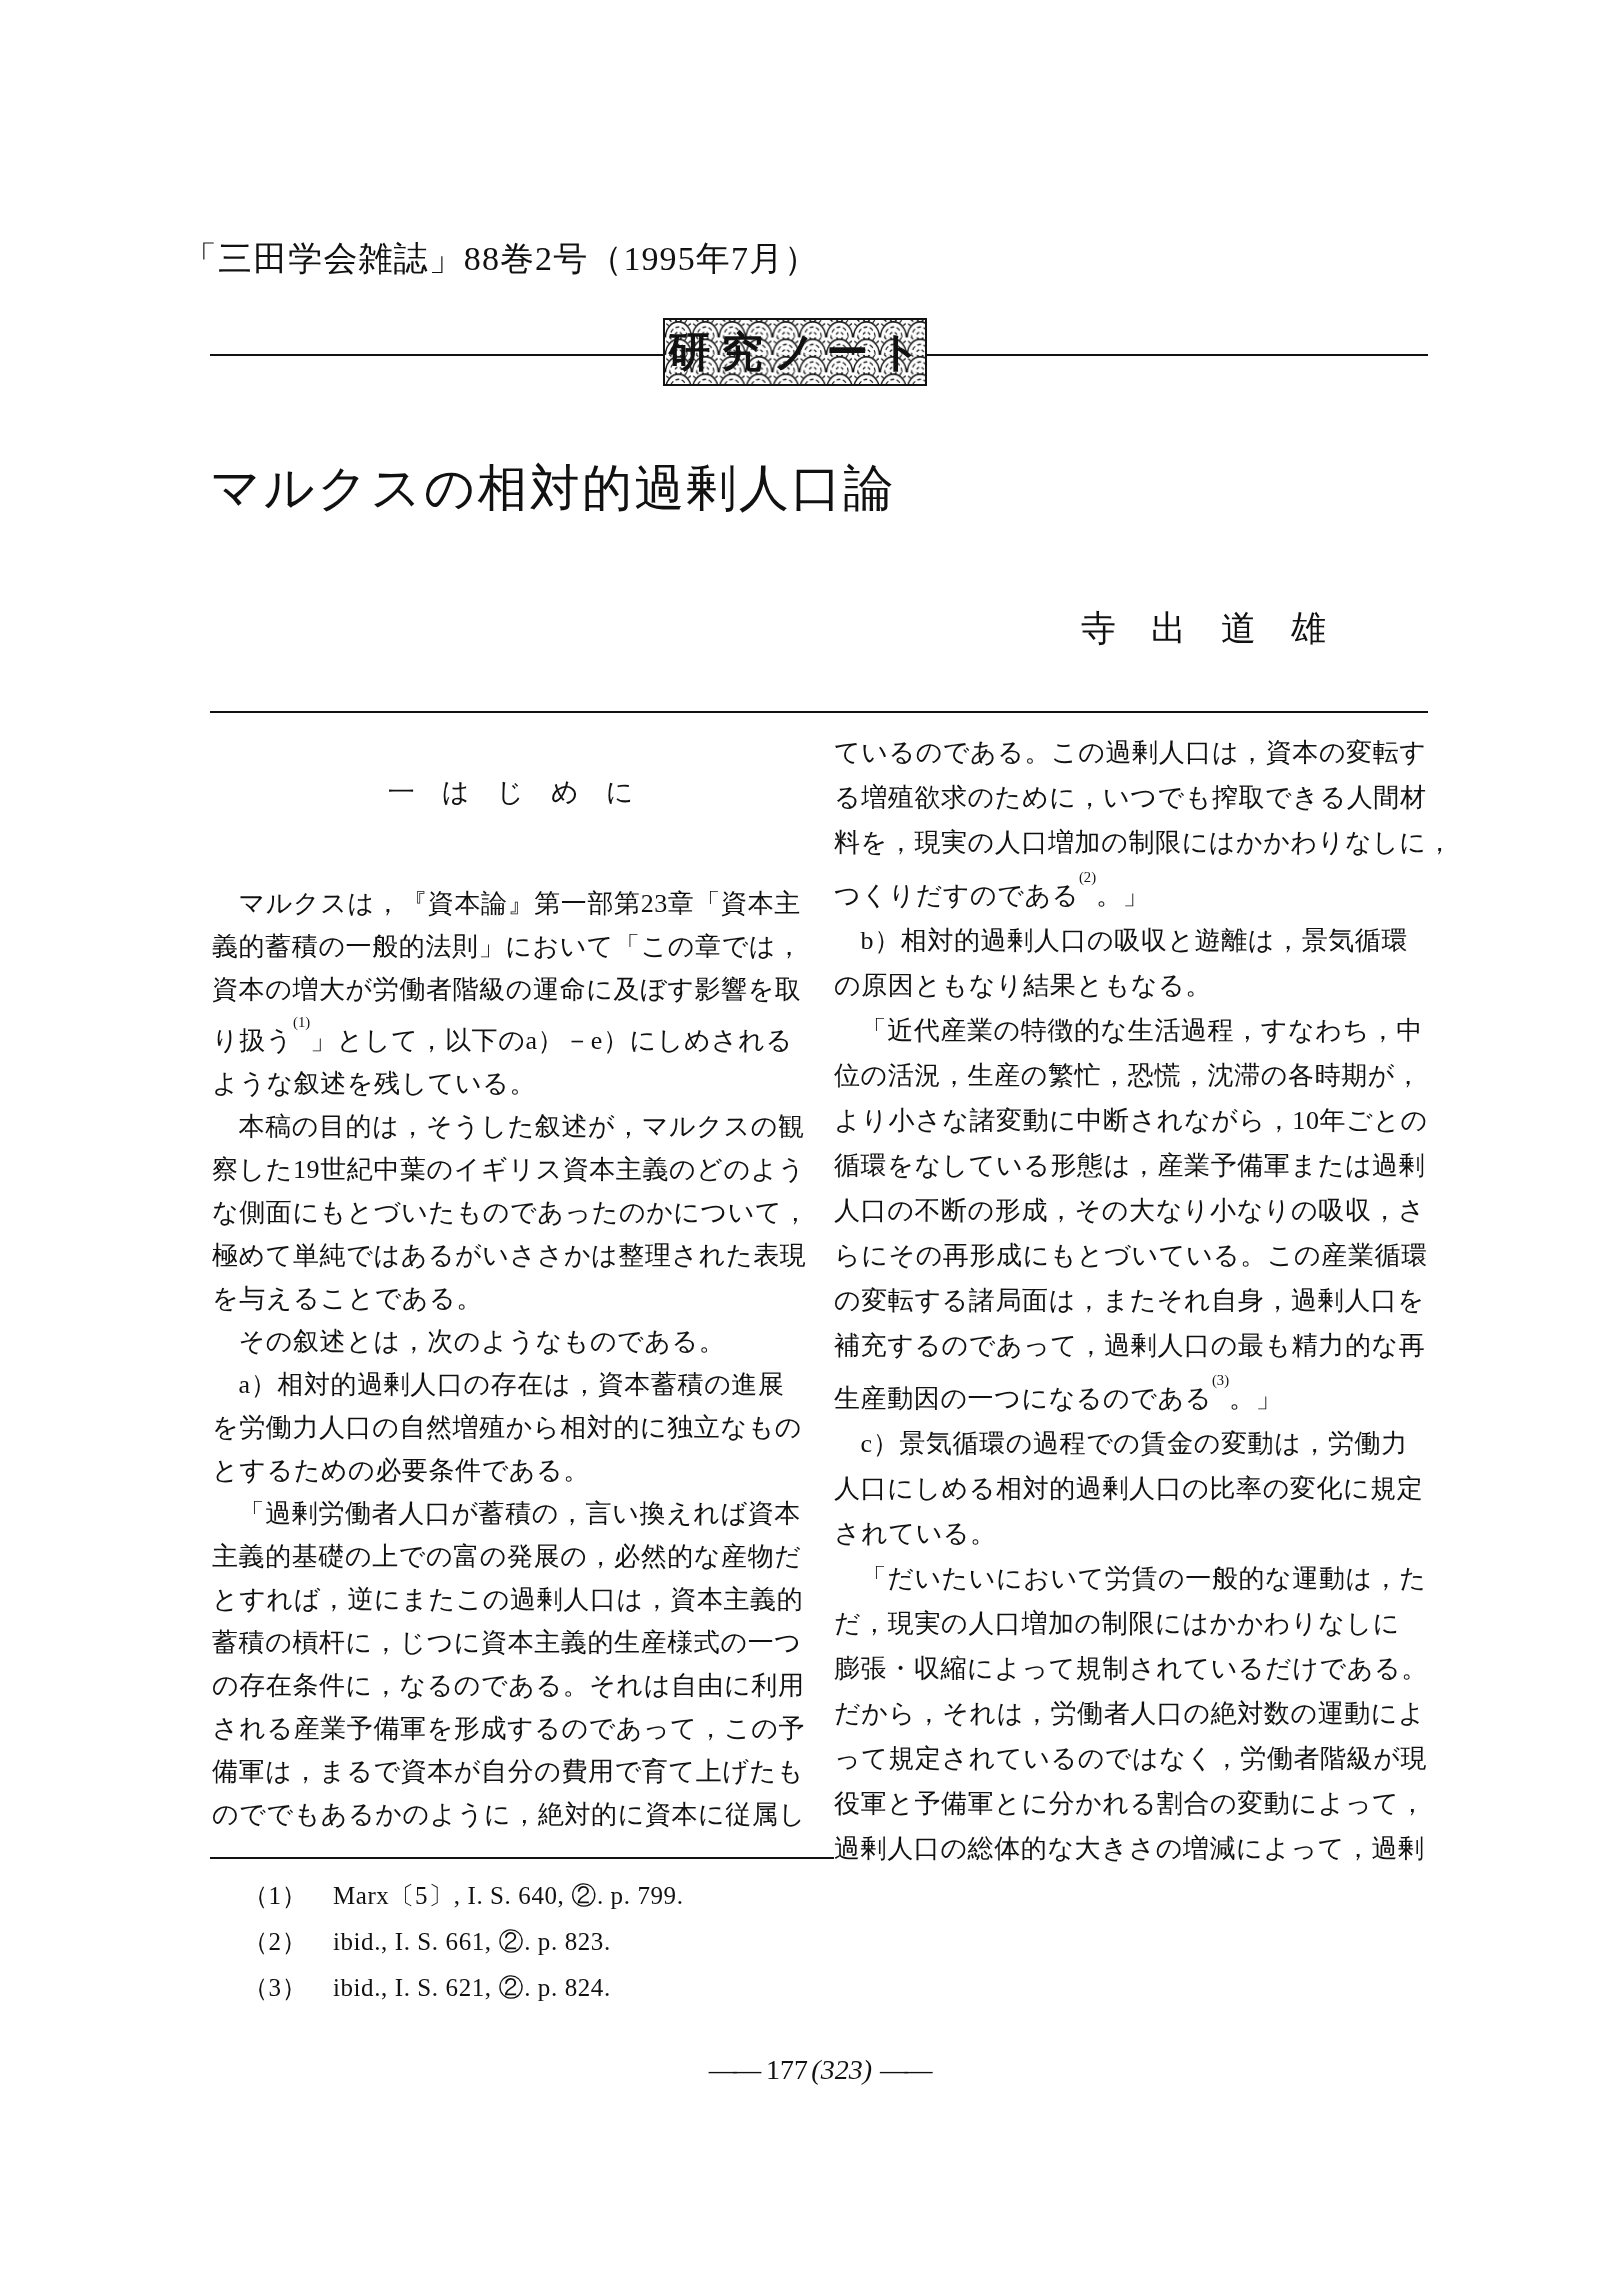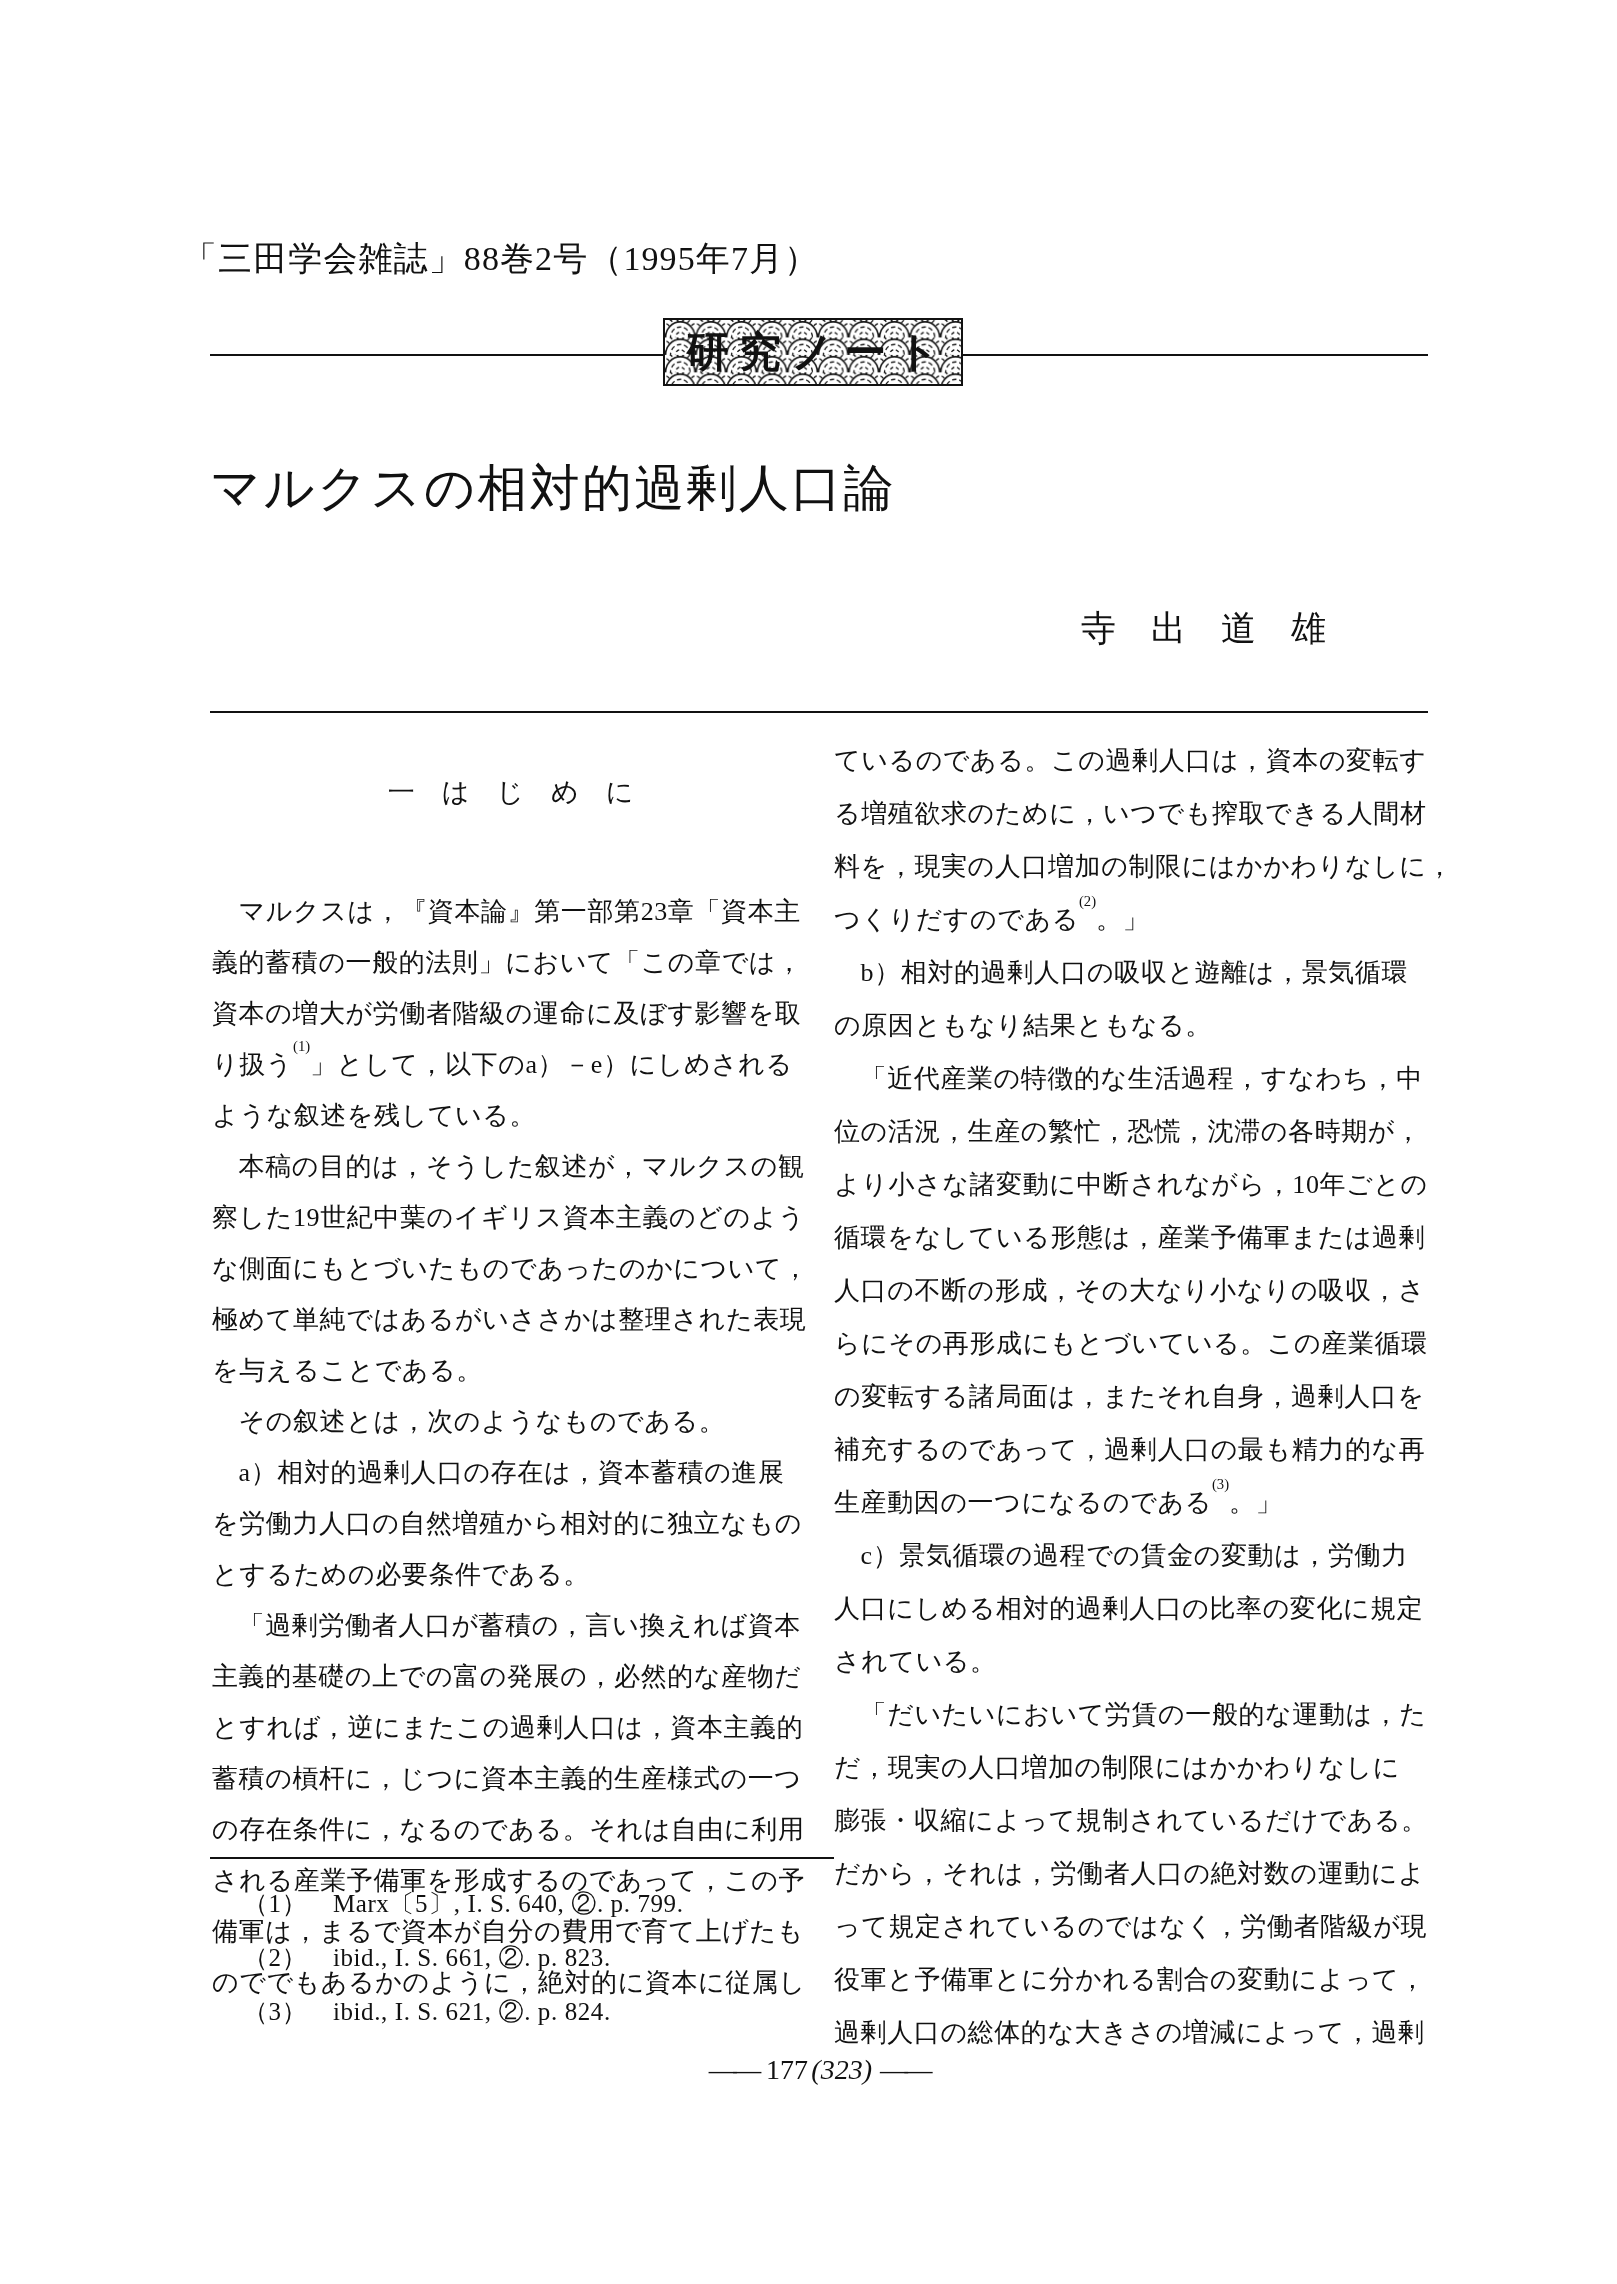--- a/index.html
+++ b/index.html
@@ -28,21 +28,21 @@
     top: 354px;
     width: 1218px;
     height: 1.7px;
     background: #111;
   }
 
   .banner {
     position: absolute;
     left: 663px;
     top: 318px;
-    width: 300px;
+    width: 264px;
     height: 68px;
     border: 2.8px solid #111;
     background: #f9a8d4;
     box-sizing: border-box;
   }
   .banner svg.pattern {
     position: absolute;
     inset: 0;
     width: 100%;
     height: 100%;
@@ -101,21 +101,20 @@
 
   .column { position: absolute; font-size: 26px; }
   .col-left  { left: 212px;  top: 882px; width: 601px; --lh: 43px; }
   .col-right { left: 834px; top: 730px; width: 597px; --lh: 45px; }
 
   .line {
     height: var(--lh);
     line-height: var(--lh);
     white-space: nowrap;
     letter-spacing: 0.6px;
-    margin-top: 8px;
   }
   .line.has-sup { margin-top: 8px; }
 
   sup.note-ref {
     font-size: 14.7px;
     line-height: 0;
     position: relative;
     top: -0.85em;
     letter-spacing: 0;
   }

